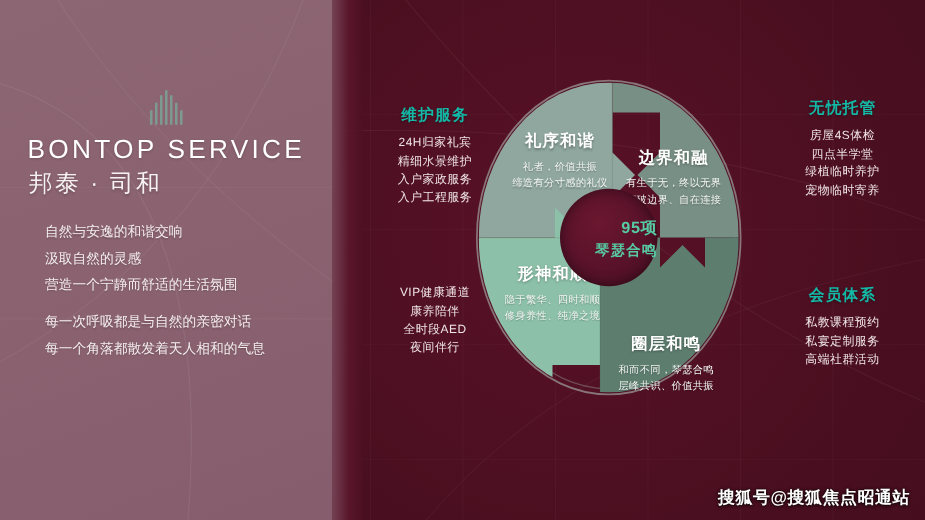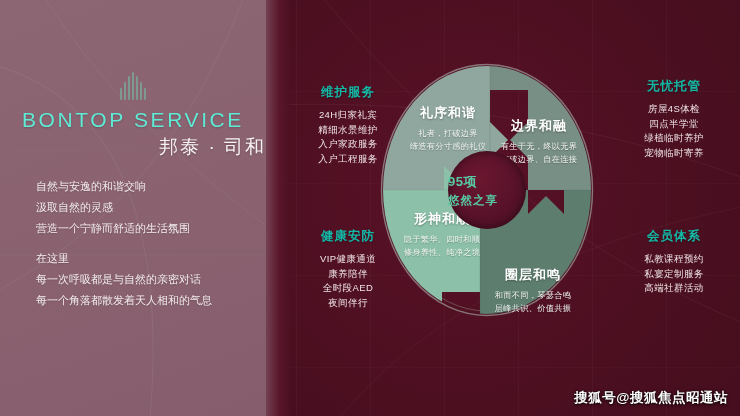--- a/index.html
+++ b/index.html
@@ -50,25 +50,25 @@
     position:absolute;left:0;top:0;width:266px;height:416px;
     color:#f2eaec;
   }
   .logo-mark{
     position:absolute;left:50%;top:72px;transform:translateX(-50%);
     display:flex;align-items:flex-end;gap:2px;height:28px;
   }
   .logo-mark i{display:block;width:2px;background:#7e9a90;border-radius:1px;}
   .brand-en{
     position:absolute;left:0;right:0;top:108px;text-align:center;
-    font-size:21px;letter-spacing:2.6px;font-weight:400;color:#5eead4;
+    font-size:21px;letter-spacing:2.6px;font-weight:400;color:#ffffff;
     text-shadow:0 1px 2px rgba(0,0,0,.18);
   }
   .brand-cn{
-    position:absolute;left:0;right:0;top:134px;text-align:right;
+    position:absolute;left:0;right:0;top:134px;text-align:left;
     font-size:19px;letter-spacing:2px;color:#f6f1f2;
     text-shadow:0 1px 2px rgba(0,0,0,.18);
     margin-left:23px;
   }
   .lead{
     position:absolute;left:36px;top:176px;width:215px;
     font-size:11px;line-height:21px;color:#f4edef;
     text-shadow:0 1px 1px rgba(0,0,0,.15);
   }
   .lead .gap{height:9px;}
@@ -105,21 +105,21 @@
   #dl-1{left:10px;top:42px;width:120px;}
   #dl-2{left:96px;top:55px;width:130px;text-align:center;}
   #dl-3{left:4px;top:148px;width:120px;}
   #dl-4{left:94px;top:164px;width:122px;margin-top:40px;}
 
   .core{
     position:absolute;left:50%;top:128px;transform:translate(-50%,-50%);
     width:78px;height:78px;border-radius:50%;
     background:radial-gradient(circle at 40% 35%,#6b1730 0%,#58122a 55%,#460e20 100%);
     box-shadow:inset 0 0 10px rgba(0,0,0,.45);
-    display:flex;flex-direction:column;align-items:flex-start;justify-content:center;
+    display:flex;flex-direction:column;align-items:flex-end;justify-content:center;
     gap:2px;
   }
   .core .c1{font-size:13px;font-weight:bold;color:#57c9a3;letter-spacing:.5px;}
   .core .c2{font-size:11.5px;font-weight:bold;color:#57c9a3;letter-spacing:1px;}
 
   
   .watermark{
     position:absolute;right:12px;bottom:9px;
     font-size:13.5px;font-weight:bold;color:#ffffff;letter-spacing:.5px;
     text-shadow:0 1px 3px rgba(0,0,0,.75),0 0 2px rgba(0,0,0,.9);
@@ -164,36 +164,34 @@
       <i style="height:12px"></i>
     </div>
     <div class="brand-en">BONTOP SERVICE</div>
     <div class="brand-cn">邦泰 · 司和</div>
 
     <div class="lead">
       <div>自然与安逸的和谐交响</div>
       <div>汲取自然的灵感</div>
       <div>营造一个宁静而舒适的生活氛围</div>
       <div class="gap"></div>
-      <div>在这里</div>
       <div>每一次呼吸都是与自然的亲密对话</div>
       <div>每一个角落都散发着天人相和的气息</div>
     </div>
   </div>
 
   <div class="svc l" id="svc-wh">
     <div class="svc-title">维护服务</div>
     <div class="svc-item">24H归家礼宾</div>
     <div class="svc-item">精细水景维护</div>
     <div class="svc-item">入户家政服务</div>
     <div class="svc-item">入户工程服务</div>
   </div>
 
   <div class="svc l" id="svc-hs">
-    <div class="svc-title">健康安防</div>
     <div class="svc-item">VIP健康通道</div>
     <div class="svc-item">康养陪伴</div>
     <div class="svc-item">全时段AED</div>
     <div class="svc-item">夜间伴行</div>
   </div>
 
   <div class="svc r" id="svc-wt">
     <div class="svc-title">无忧托管</div>
     <div class="svc-item">房屋4S体检</div>
     <div class="svc-item">四点半学堂</div>
@@ -229,21 +227,21 @@
 
         <path d="M 102 128 L 150 128 L 150 152 L 168 134 L 186 152 L 186 128 L 213 128 L 213 252 L 102 252 Z" fill="#5d7d6f"></path>
 
         <path d="M 112 4 L 112 128 L 102 128 L 102 252" fill="none" stroke="rgba(70,90,82,0.18)" stroke-width="1"></path>
         <path d="M 5 128 L 213 128" fill="none" stroke="rgba(70,90,82,0.12)" stroke-width="1"></path>
       </g>
     </svg>
 
     <div class="dlabel" id="dl-1">
       <div class="dl-title">礼序和谐</div>
-      <div class="dl-line">礼者，打破边界</div>
+      <div class="dl-line">礼者，价值共振</div>
       <div class="dl-line">缔造有分寸感的礼仪</div>
     </div>
 
     <div class="dlabel" id="dl-2">
       <div class="dl-title">边界和融</div>
       <div class="dl-line">有生于无，终以无界</div>
       <div class="dl-line">打破边界、自在连接</div>
     </div>
 
     <div class="dlabel" id="dl-3">
@@ -253,18 +251,18 @@
     </div>
 
     <div class="dlabel" id="dl-4">
       <div class="dl-title">圈层和鸣</div>
       <div class="dl-line">和而不同，琴瑟合鸣</div>
       <div class="dl-line">层峰共识、价值共振</div>
     </div>
 
     <div class="core">
       <div class="c1">95项</div>
-      <div class="c2">悠然之享</div>
+      <div class="c2">琴瑟合鸣</div>
     </div>
   </div>
 
   <div class="watermark">搜狐号@搜狐焦点昭通站</div>
 </div>
 
 </body></html>

